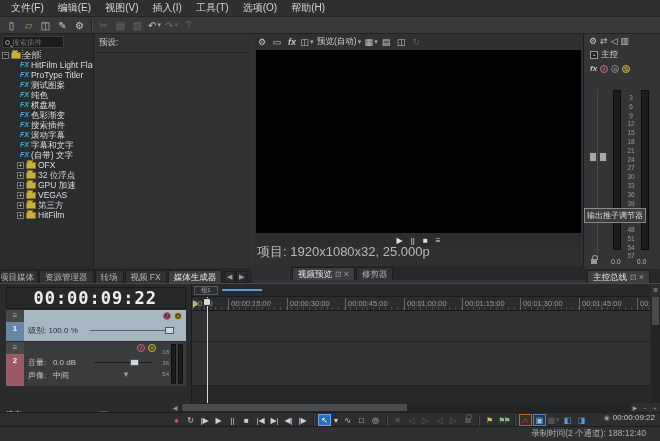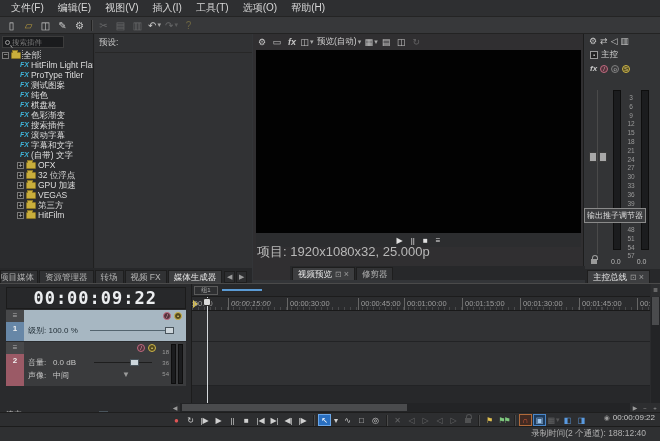--- a/index.html
+++ b/index.html
@@ -400,21 +400,21 @@
 
   <div id="marker-strip">
     <span class="mk-tag">组1</span>
     <span class="mk-region"></span>
   </div>
   <div id="ruler">
     <span class="loop-tri"></span>
     <span class="rlab" style="left:-22px;">00:00:00:00</span>
     <span class="rlab" style="left:36px;font-style:italic;">00:00:15:00</span>
     <span class="rlab" style="left:95px;">00:00:30:00</span>
-    <span class="rlab" style="left:166px;">00:00:45:00</span>
+    <span class="rlab" style="left:153px;">00:00:45:00</span>
     <span class="rlab" style="left:212px;">00:01:00:00</span>
     <span class="rlab" style="left:270px;">00:01:15:00</span>
     <span class="rlab" style="left:328px;">00:01:30:00</span>
     <span class="rlab" style="left:387px;">00:01:45:00</span>
     <span class="rlab" style="left:445px;">00:02:00:00</span>
   </div>
 
   <div id="tl-rows">
     <div class="trk-row" style="top:0; height:31px;"></div>
     <div class="trk-row" style="top:31px; height:44px;"></div>

